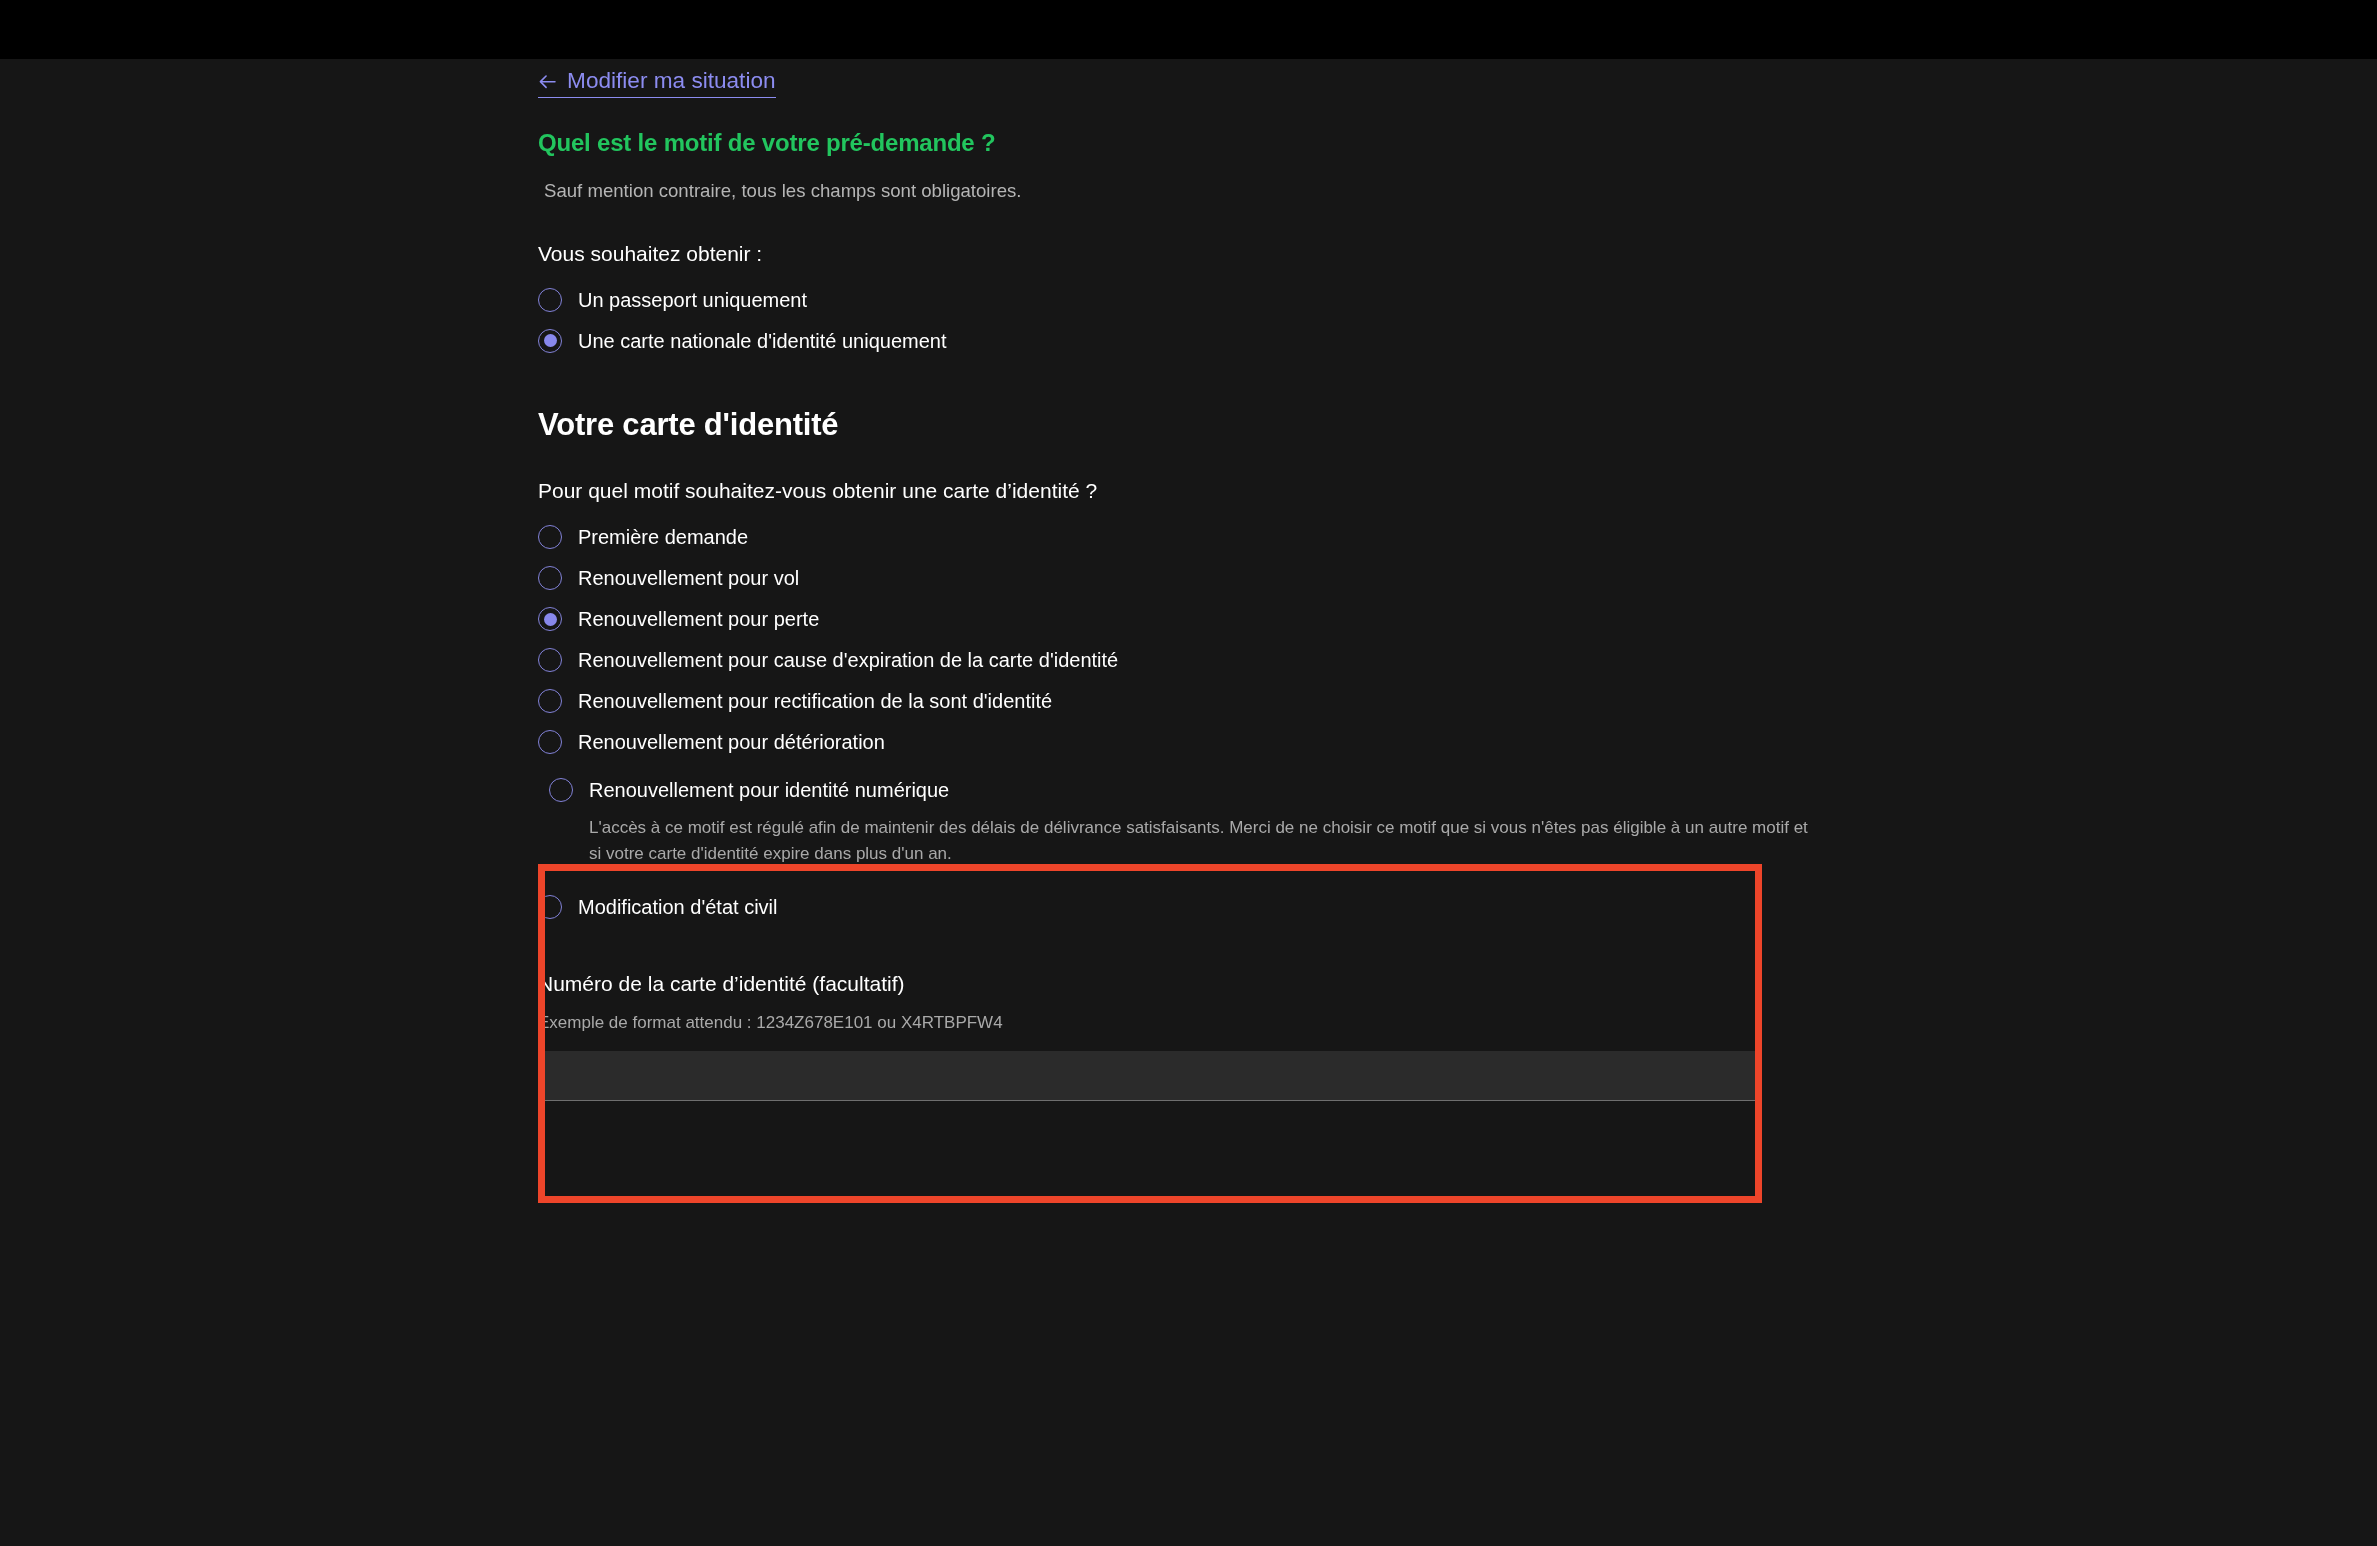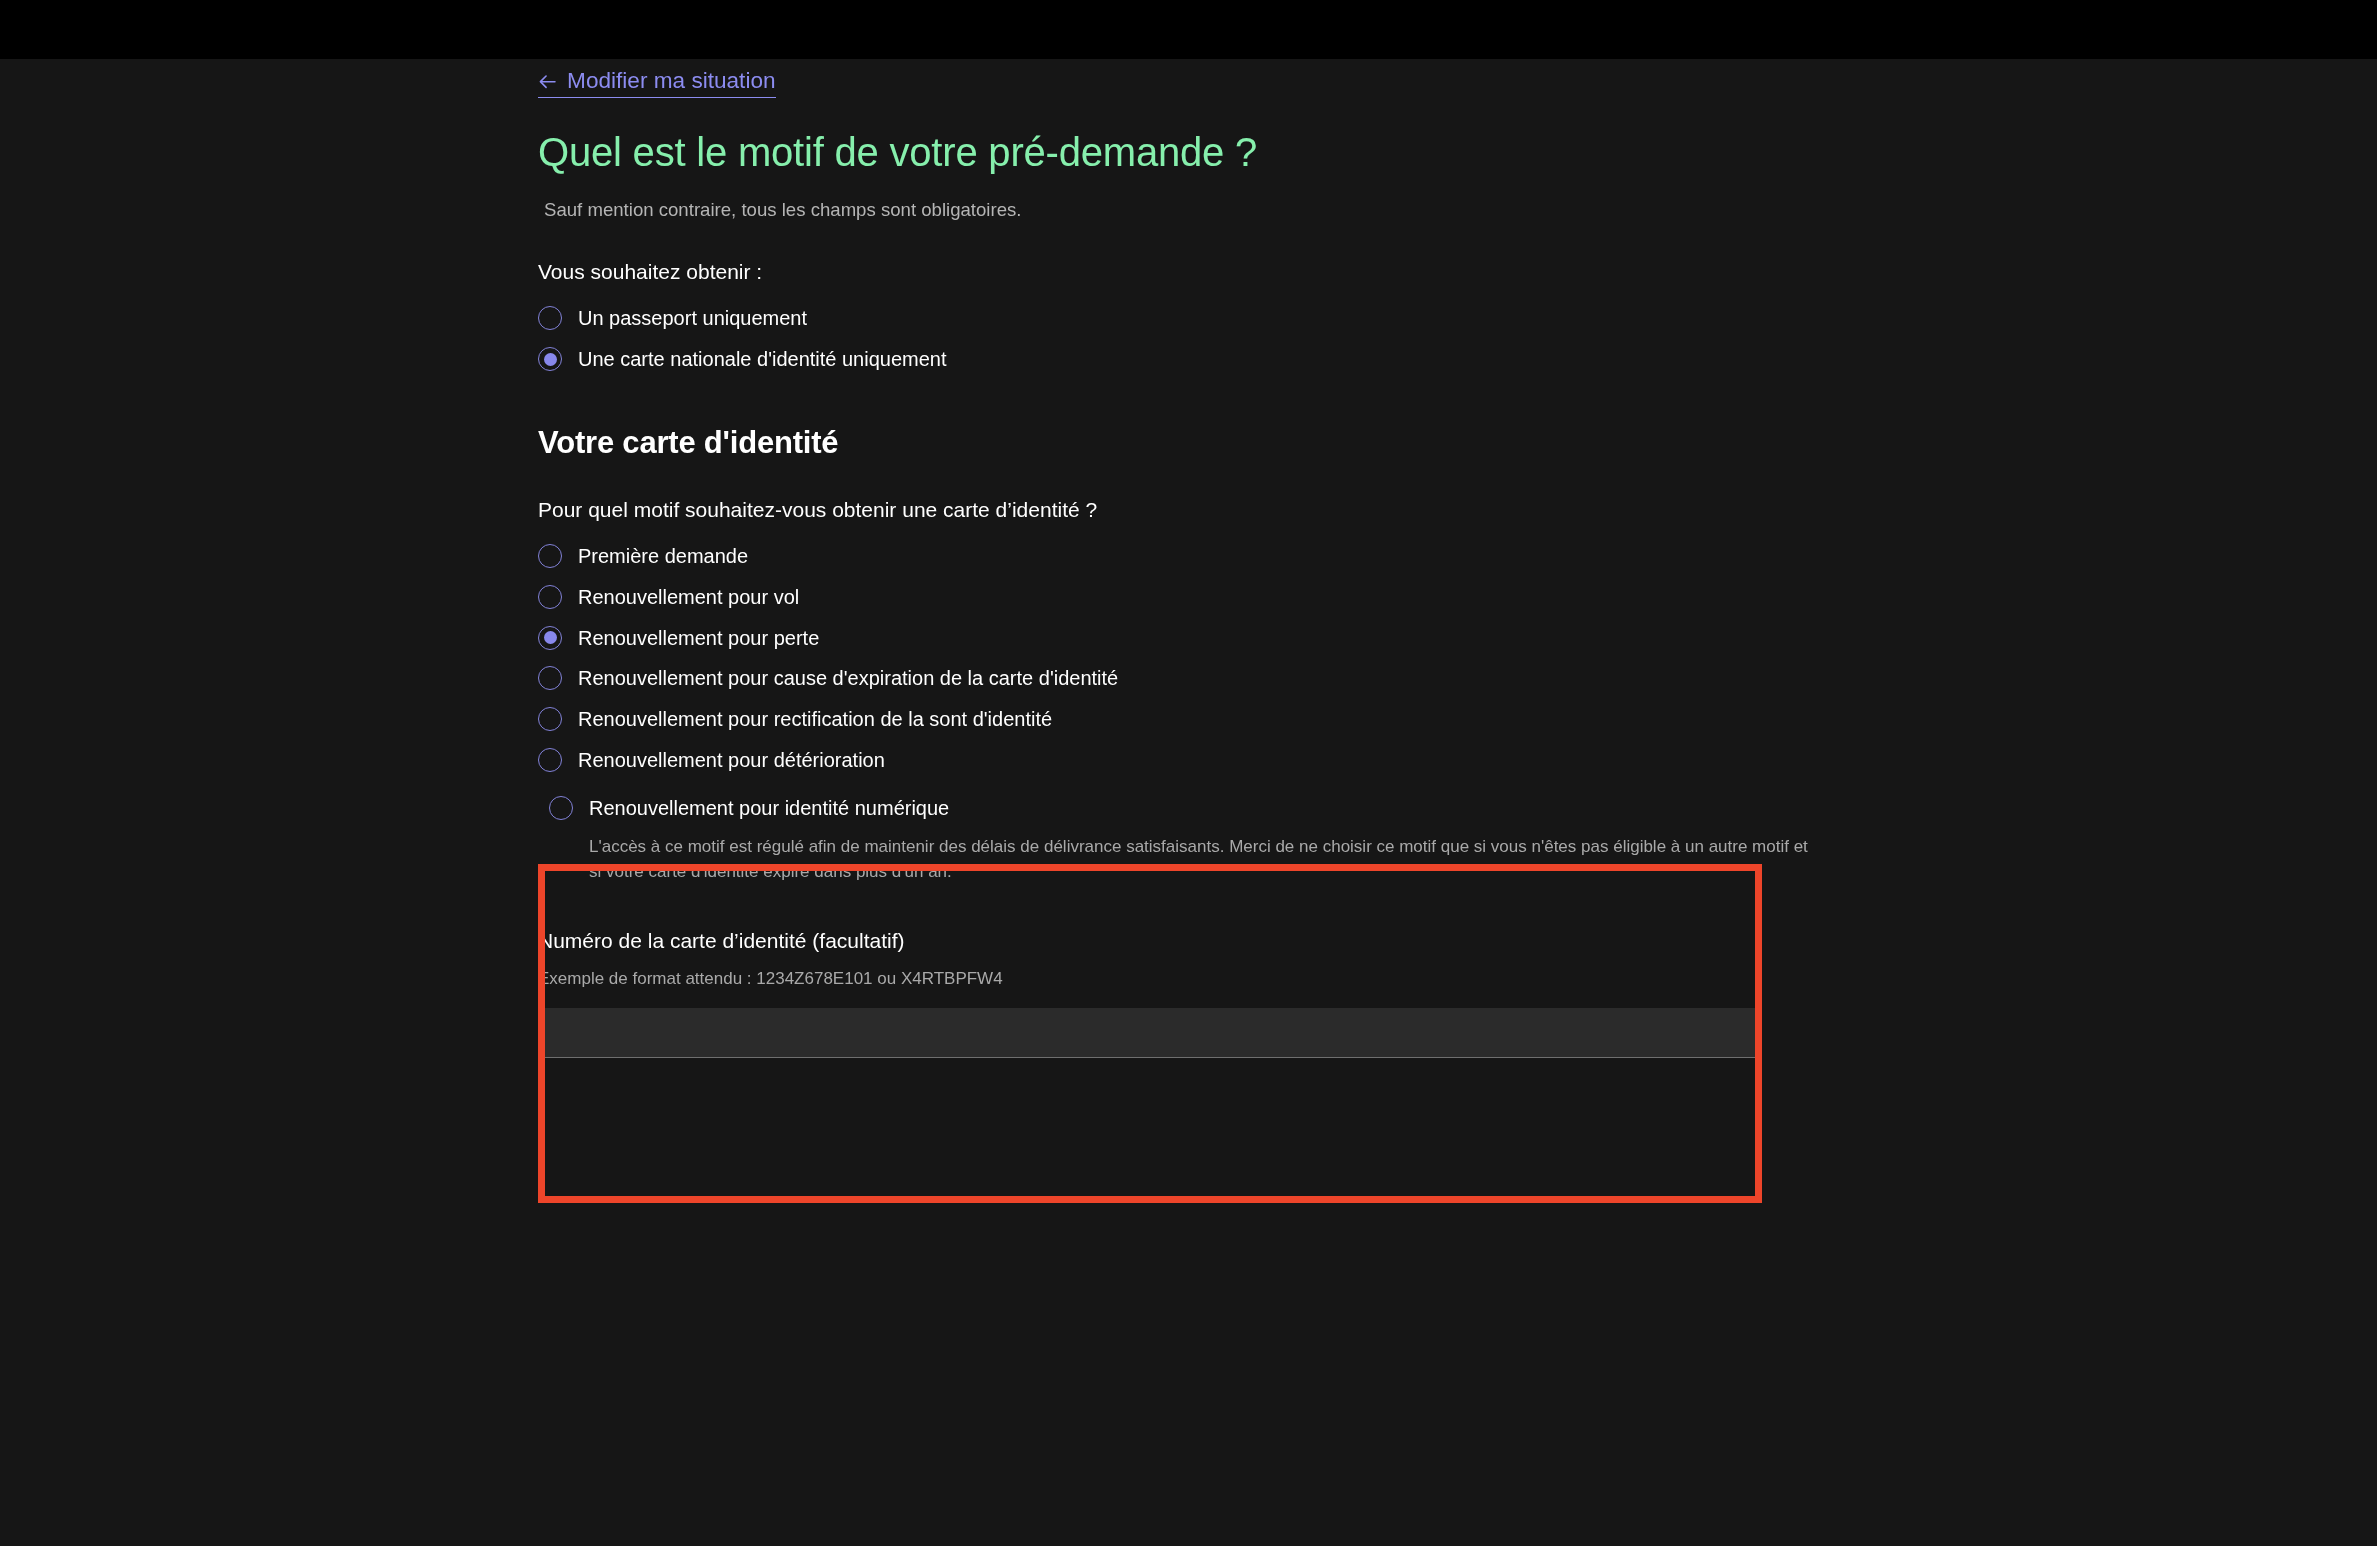--- a/index.html
+++ b/index.html
@@ -60,23 +60,23 @@
     width: 19.4px;
     height: 19.4px;
     color: #8c8cf0;
     position: relative;
     top: 0.8px;
   }
   .back-arrow svg { display: block; }
 
   
   .h1 {
-    color: #86efac;
-    font-size: 40px;
-    font-weight: normal;
+    color: #22c55e;
+    font-size: 24px;
+    font-weight: bold;
     letter-spacing: -0.2px;
     margin: 31px 0 0 0;
     line-height: 1.15;
   }
   .h2 {
     color: #ffffff;
     font-size: 31px;
     font-weight: bold;
     letter-spacing: -0.2px;
     margin: 45px 0 0 0;
@@ -291,20 +291,26 @@
       <div style="padding-top:6.5px;margin-left:11px;">
         <div class="radio-row">
           <span class="radio">
               <span class="dot"></span>
             </span>
           <span class="radio-label">Renouvellement pour identité numérique</span>
         </div>
         <div class="radio-desc">L'accès à ce motif est régulé afin de maintenir des délais de délivrance satisfaisants. Merci de ne choisir ce motif que si vous n'êtes pas éligible à un autre motif et si votre carte d'identité expire dans plus d'un an.</div>
       </div>
 
+      <div class="radio-row" style="margin-top:21px;">
+        <span class="radio">
+            <span class="dot"></span>
+          </span>
+        <span class="radio-label">Modification d'état civil</span>
+      </div>
 
     </div>
 
     <div class="field-block">
       <div class="field-label">Numéro de la carte d’identité (facultatif)</div>
       <div class="field-hint">Exemple de format attendu : 1234Z678E101 ou X4RTBPFW4</div>
       <input class="field-input" type="text" placeholder="" style="">
     </div>
 
   </div>

